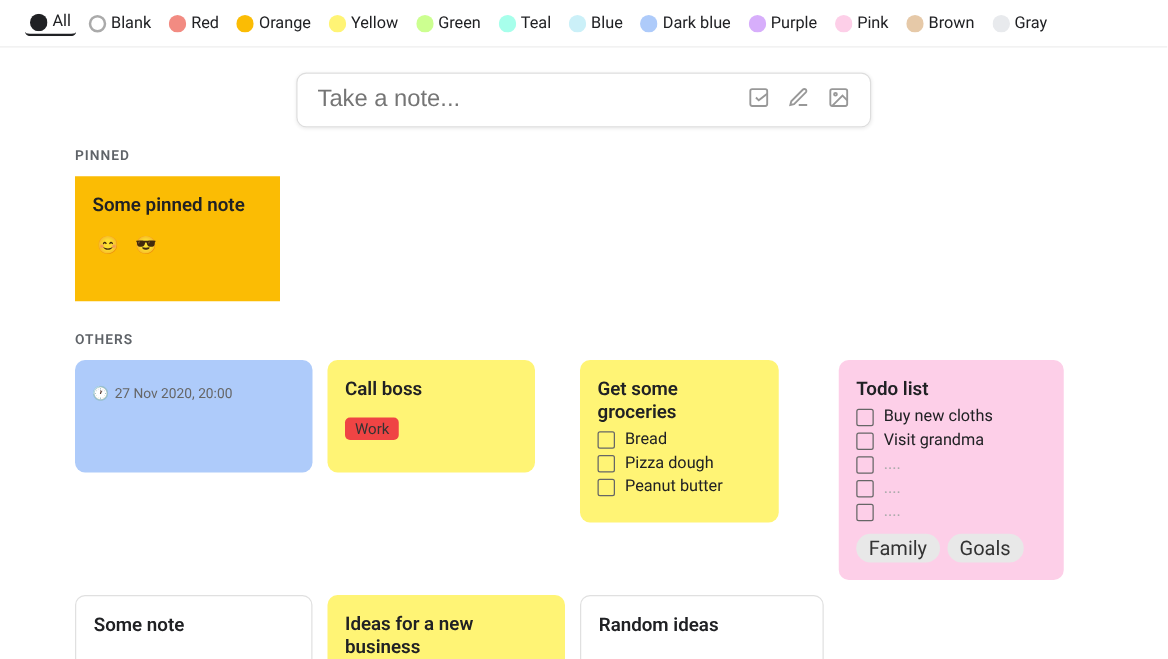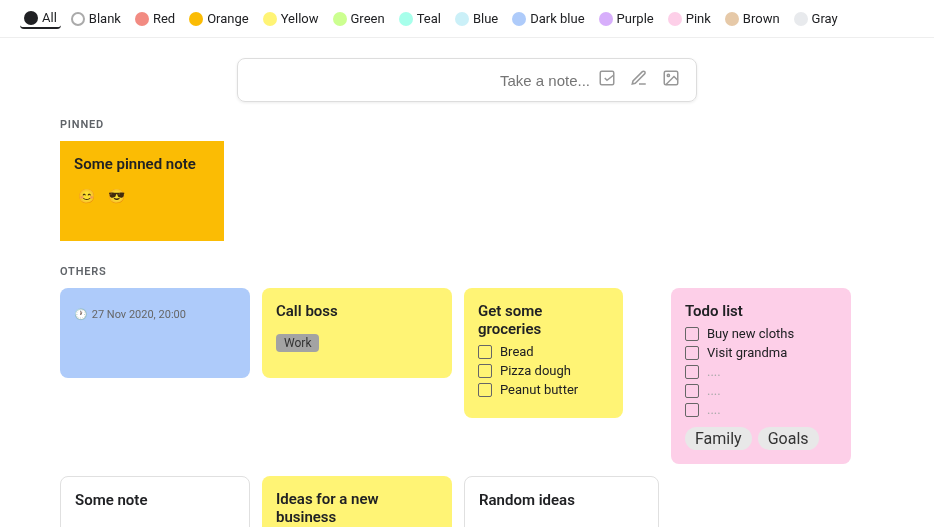--- a/index.html
+++ b/index.html
@@ -58,24 +58,23 @@
       border-radius: 8px;
       padding: 10px 16px;
       width: 460px;
       box-shadow: 0 1px 3px rgba(0,0,0,0.08);
       gap: 8px;
     }
     .search-input {
       flex: 1;
       border: none;
       outline: none;
-      font-size: 15px;
+      font-size: 19px;
       color: #aaa;
       background: transparent;
-      text-align: right;
     }
     .search-icons {
       display: flex;
       gap: 14px;
       color: #555;
     }
     .search-icon-btn {
       cursor: pointer;
       opacity: 0.6;
       font-size: 16px;
@@ -163,21 +162,21 @@
       align-items: center;
       gap: 4px;
       font-size: 11px;
       color: #666;
       margin-top: 6px;
     }
     .clock-icon { font-size: 11px; }
 
     .tag {
       display: inline-block;
-      background: #a3a3a3;
+      background: #ef4444;
       border-radius: 4px;
       padding: 2px 8px;
       font-size: 12px;
       color: #333;
       margin-top: 8px;
     }
 
     
     .checklist-item {
       display: flex;
@@ -315,21 +314,21 @@
 
     <div class="others-grid" style="margin-bottom: 12px;">
 
       <div class="note-card note-blue" style="width:190px; min-height:90px;">
         <div class="timestamp">
           <span class="clock-icon">🕐</span>
           <span>27 Nov 2020, 20:00</span>
         </div>
       </div>
 
-      <div class="note-card note-yellow" style="width:190px; min-height:90px;">
+      <div class="note-card note-yellow" style="width:166px; min-height:90px;">
         <div class="note-title">Call boss</div>
         <span class="tag">Work</span>
       </div>
 
       <div class="note-card note-yellow" style="width:159px; min-height:130px;">
         <div class="note-title">Get some groceries</div>
         <div class="checklist-item">
           <div class="checkbox"></div>
           <span>Bread</span>
         </div>

